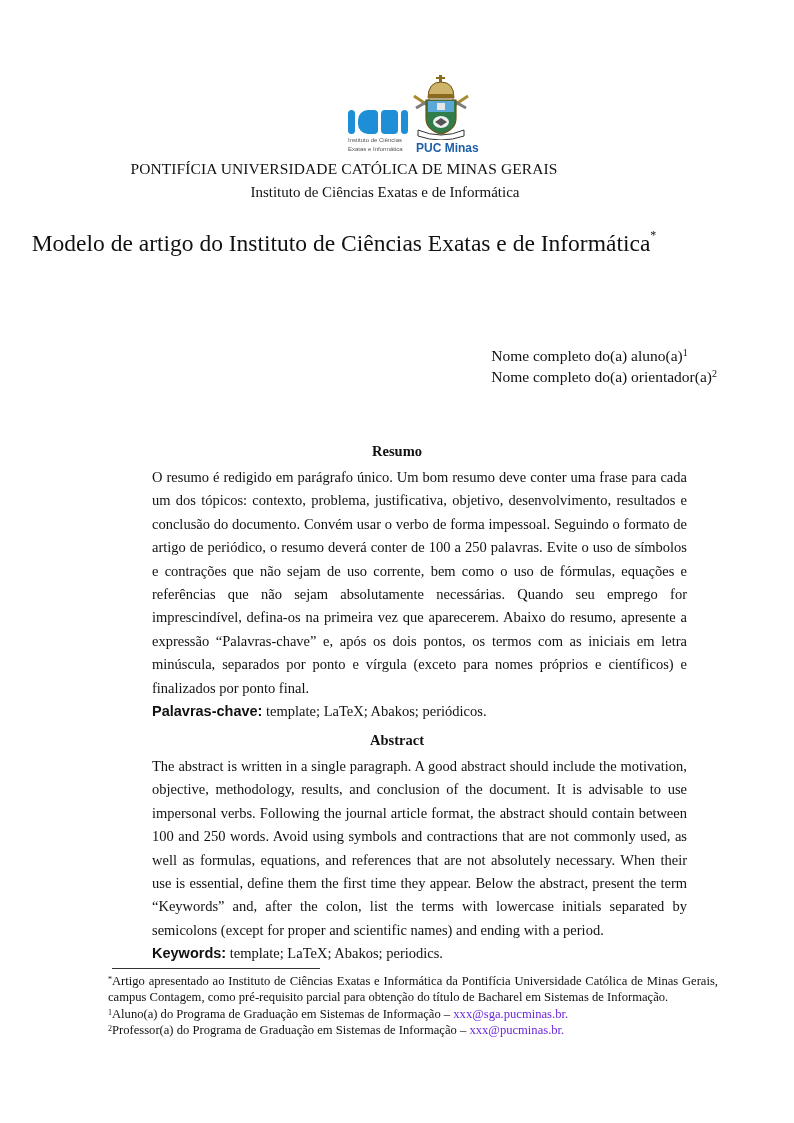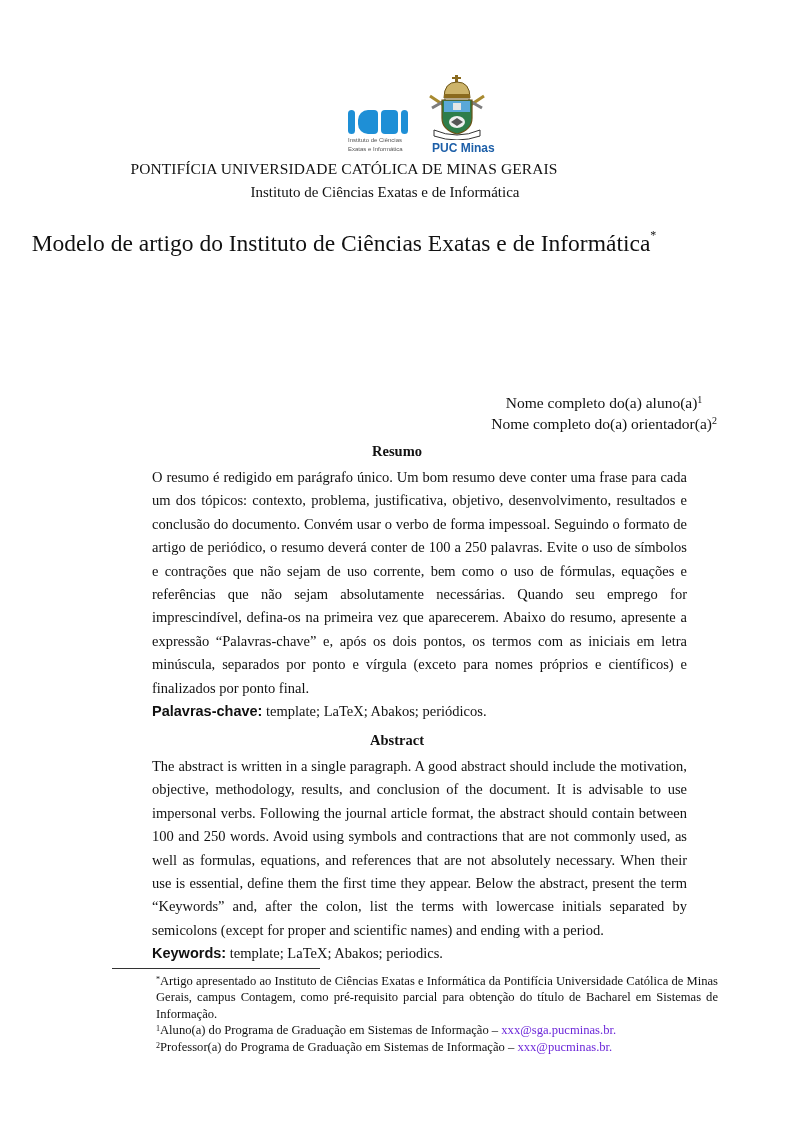--- a/index.html
+++ b/index.html
@@ -6,39 +6,39 @@
   body { width: 794px; height: 1123px; position: relative; overflow: hidden;
          font-family: "Liberation Serif", "DejaVu Serif", serif; color: #111; }
   .abs { position: absolute; }
 
   
   .logos { left: 340px; top: 74px; width: 160px; height: 82px; }
   .icei { position: absolute; left: 8px; top: 36px; width: 68px; height: 46px; }
   .icei-mark { display: flex; gap: 3px; height: 24px; align-items: stretch; }
   .icei-mark span { display: block; background: #1e8fd6; border-radius: 4px; }
   .icei-sub { font-family: "Liberation Sans", sans-serif; font-size: 6px; line-height: 6px; color: #555; margin-top: 3px; white-space: nowrap; }
-  .puc { position: absolute; left: 84px; top: 0; width: 66px; height: 82px; }
+  .puc { position: absolute; left: 68px; top: 0; width: 66px; height: 82px; }
   .puc-name { position: absolute; left: 8px; top: 67px; font-family: "Liberation Sans", sans-serif; font-weight: bold; font-size: 12px; color: #1d5fa8; white-space: nowrap; }
 
   .center { left: 0; width: 688px; text-align: center; }
   .univ { top: 160px; font-size: 15.5px; letter-spacing: 0.1px; }
   .inst { top: 184px; font-size: 15px; padding-left: 41px; }
   .title { top: 230px; font-size: 23.5px; }
   .title sup { font-size: 12px; vertical-align: top; position: relative; top: -2px; }
 
-  .authors { right: 77px; top: 345px; text-align: center; font-size: 15.5px; line-height: 21px; margin-top: 47px; }
+  .authors { right: 77px; top: 345px; text-align: left; font-size: 15.5px; line-height: 21px; }
   .authors sup { font-size: 10px; vertical-align: top; position: relative; top: -3px; }
 
   .sec-head { left: 0; width: 794px; text-align: center; font-weight: bold; font-size: 14.5px; }
   .para { left: 152px; width: 535px; font-size: 14.5px; line-height: 23.4px; text-align: justify; }
   .kw-label { font-family: "Liberation Sans", "DejaVu Sans", sans-serif; font-weight: bold; margin-top: 36px; }
 
   .fn-rule { left: 112px; top: 968px; width: 208px; height: 0; border-top: 1px solid #333; }
   .footnotes { left: 108px; width: 610px; top: 973px; font-size: 12.6px; line-height: 16.4px; }
-  .fn { text-align: justify; margin-left: 48px; }
+  .fn { text-align: justify; }
   .fn sup { font-size: 8px; vertical-align: top; position: relative; top: -1px; }
   .link { color: #6d28d9; text-decoration: none; }
 </style>
 </head>
 <body>
 
 <div class="abs logos">
   <div class="icei">
     <div class="icei-mark">
       <span style="width:7px;"></span>

